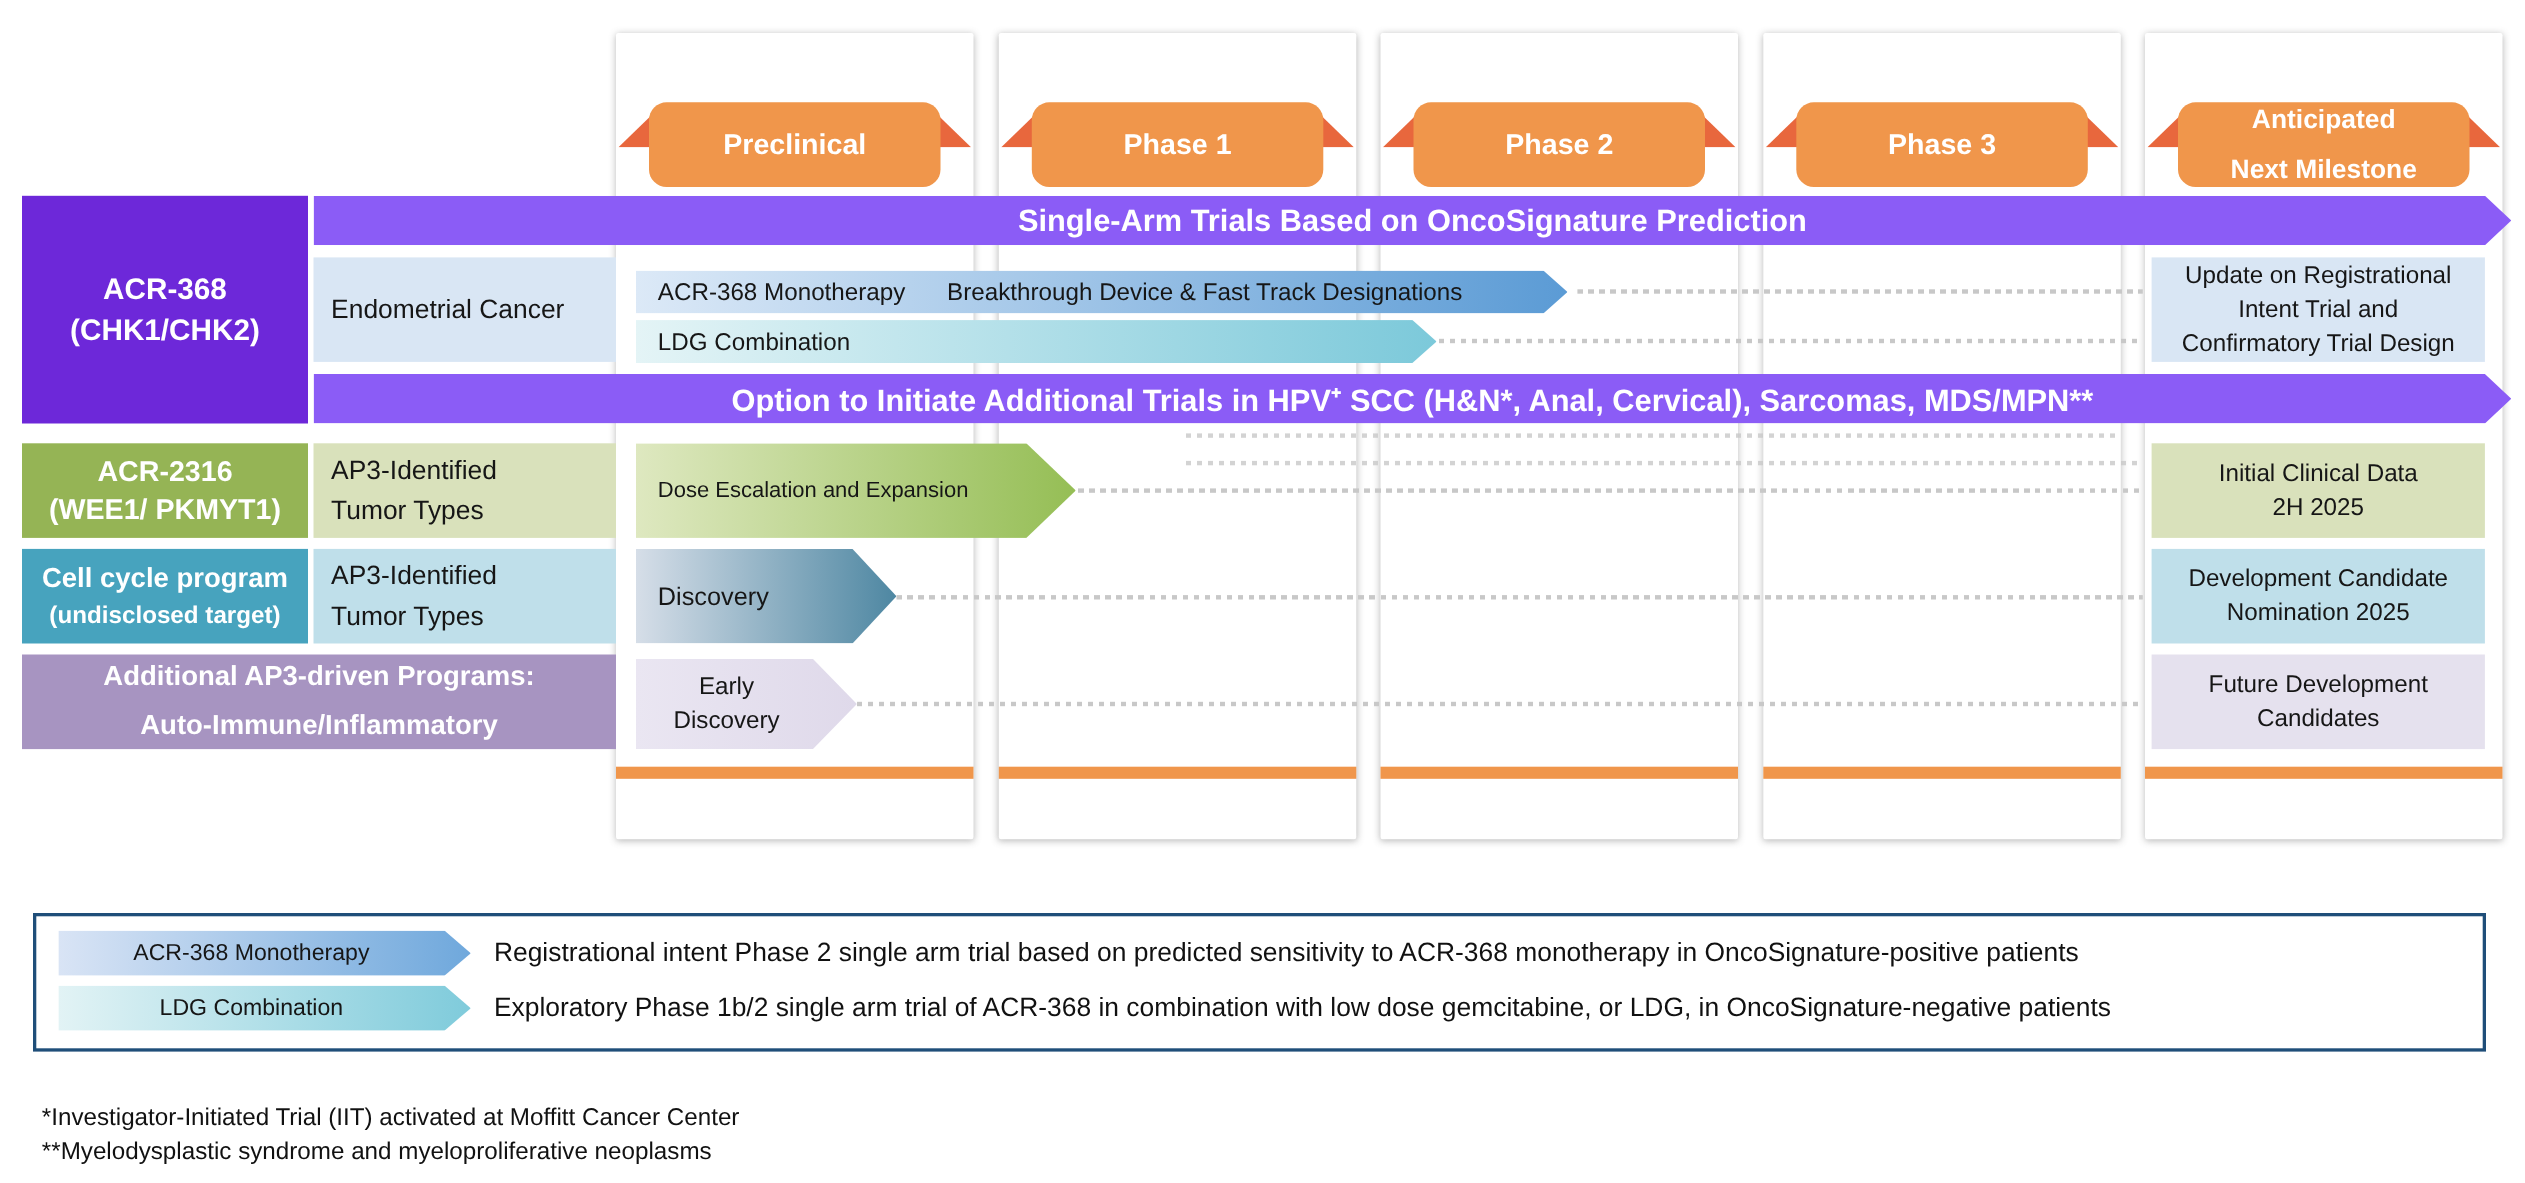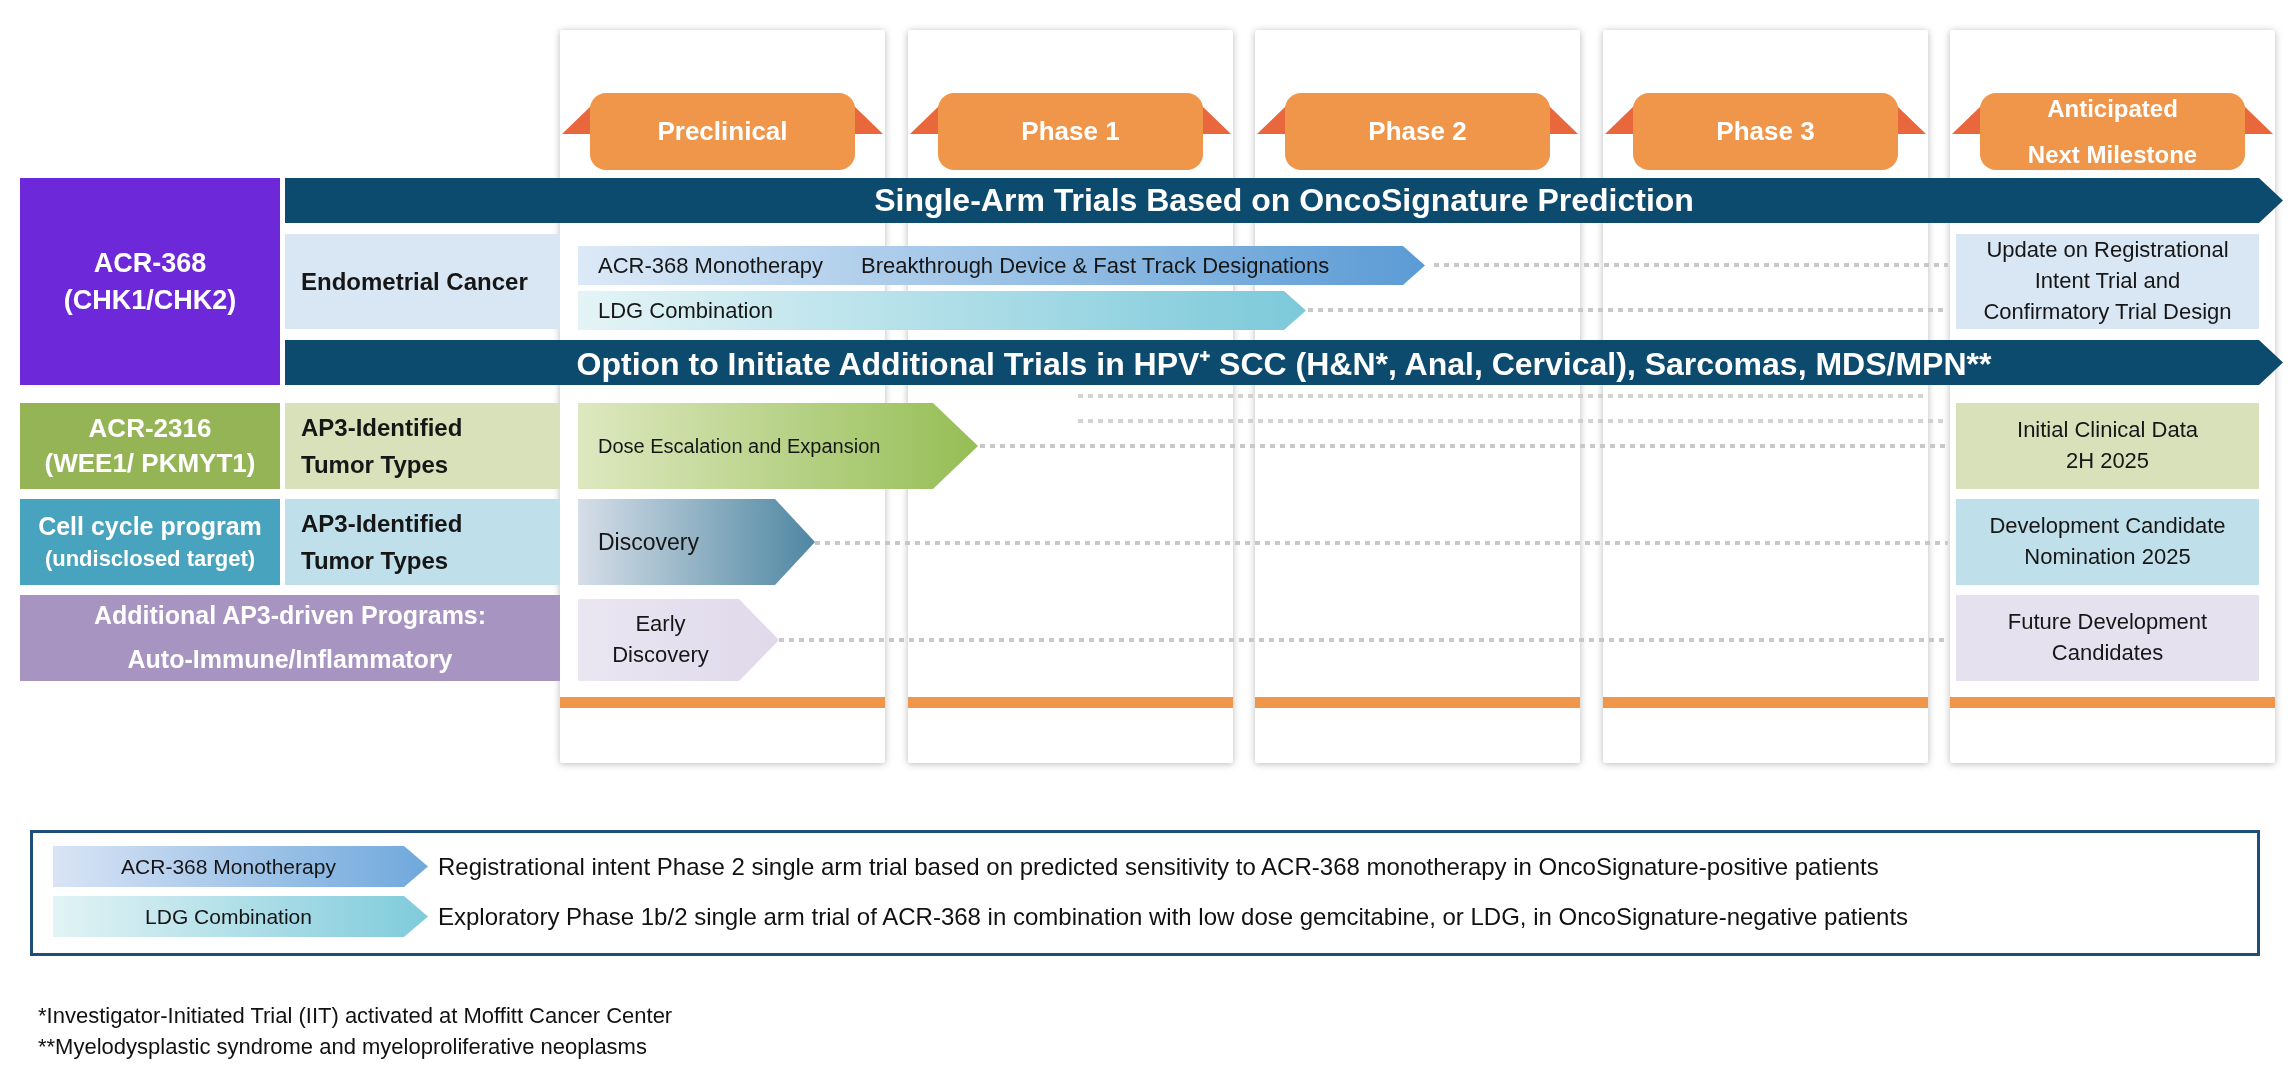--- a/index.html
+++ b/index.html
@@ -21,33 +21,33 @@
   .ribbon .fold.r{right:-28px;clip-path:polygon(0 0,100% 100%,0 100%);}
   .ribbon .body{
     position:absolute;inset:0;background:#F0964B;border-radius:16px;
     display:flex;flex-direction:column;align-items:center;justify-content:center;
     color:#fff;font-weight:bold;font-size:26px;line-height:1.25;text-align:center;
   }
   .ribbon .body .l2{font-size:24px;}
   .ribbon.two-line .body{font-size:24px;gap:16px;}
   
   .banner{
-    position:absolute;left:285px;width:1998px;height:45px;background:#0c4a6e;
+    position:absolute;left:285px;width:1998px;height:45px;background:#8b5cf6;
     clip-path:polygon(0 0,calc(100% - 24px) 0,100% 50%,calc(100% - 24px) 100%,0 100%);
     display:flex;align-items:center;justify-content:center;
-    color:#fff;font-weight:bold;font-size:32px;
+    color:#fff;font-weight:bold;font-size:28px;
   }
   
   .pbox{
     position:absolute;display:flex;flex-direction:column;align-items:center;justify-content:center;
     color:#fff;font-weight:bold;text-align:center;line-height:1.35;
   }
   .ibox{
     position:absolute;background:#D9E6F4;display:flex;align-items:center;
-    font-size:24px;color:#161616;padding-left:16px;box-sizing:border-box;line-height:1.55;font-weight:bold;
+    font-size:24px;color:#161616;padding-left:16px;box-sizing:border-box;line-height:1.55;
   }
   
   .arrow{
     position:absolute;display:flex;align-items:center;
     font-size:22px;color:#161616;padding-left:20px;box-sizing:border-box;
   }
   .thin{clip-path:polygon(0 0,calc(100% - 22px) 0,100% 50%,calc(100% - 22px) 100%,0 100%);}
   .thick{clip-path:polygon(0 0,calc(100% - 45px) 0,100% 50%,calc(100% - 45px) 100%,0 100%);}
   .mid{clip-path:polygon(0 0,calc(100% - 40px) 0,100% 50%,calc(100% - 40px) 100%,0 100%);}
   
@@ -61,21 +61,21 @@
     background:repeating-linear-gradient(90deg,#c8c8c8 0 5px,transparent 5px 10px);
   }
   
   .legend{position:absolute;left:30px;top:830px;width:2230px;height:126px;border:3px solid #1F4E79;background:#fff;box-sizing:border-box;}
   .legend .larrow{
     position:absolute;left:20px;width:375px;height:41px;
     clip-path:polygon(0 0,calc(100% - 24px) 0,100% 50%,calc(100% - 24px) 100%,0 100%);
     display:flex;align-items:center;justify-content:center;
     font-size:21px;color:#161616;padding-right:24px;box-sizing:border-box;
   }
-  .legend .ldesc{position:absolute;left:405px;font-size:24px;color:#111;display:flex;align-items:center;height:41px;}
+  .legend .ldesc{position:absolute;left:416px;font-size:24px;color:#111;display:flex;align-items:center;height:41px;}
   
   .footnotes{position:absolute;left:38px;top:1000px;font-size:22px;line-height:31px;color:#111;}
 </style>
 </head>
 <body>
 
 <div class="canvas">
 
   <div class="panel" style="left:560px;">
     <div class="ribbon">

